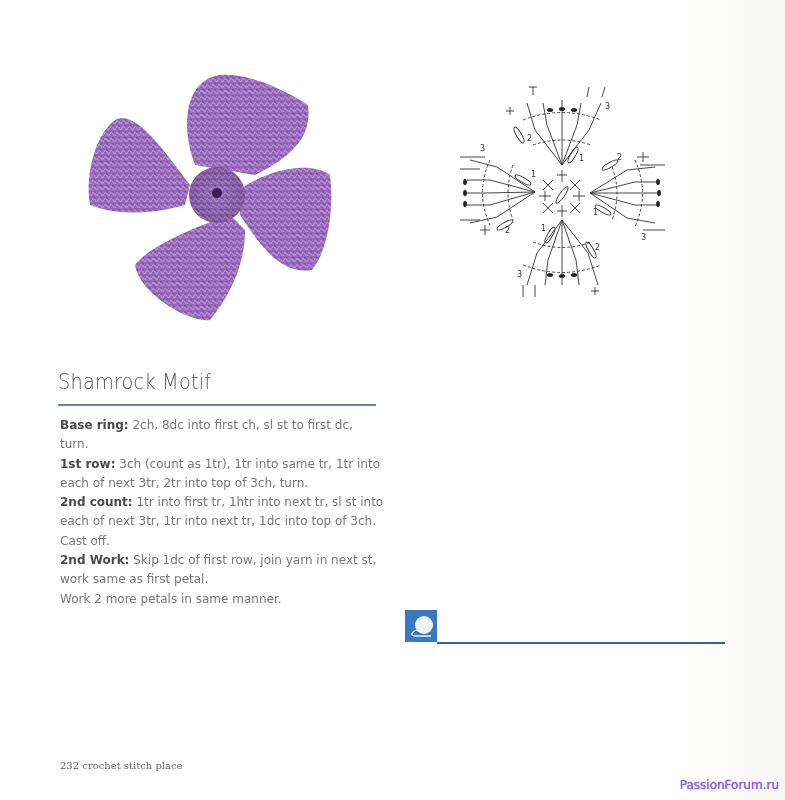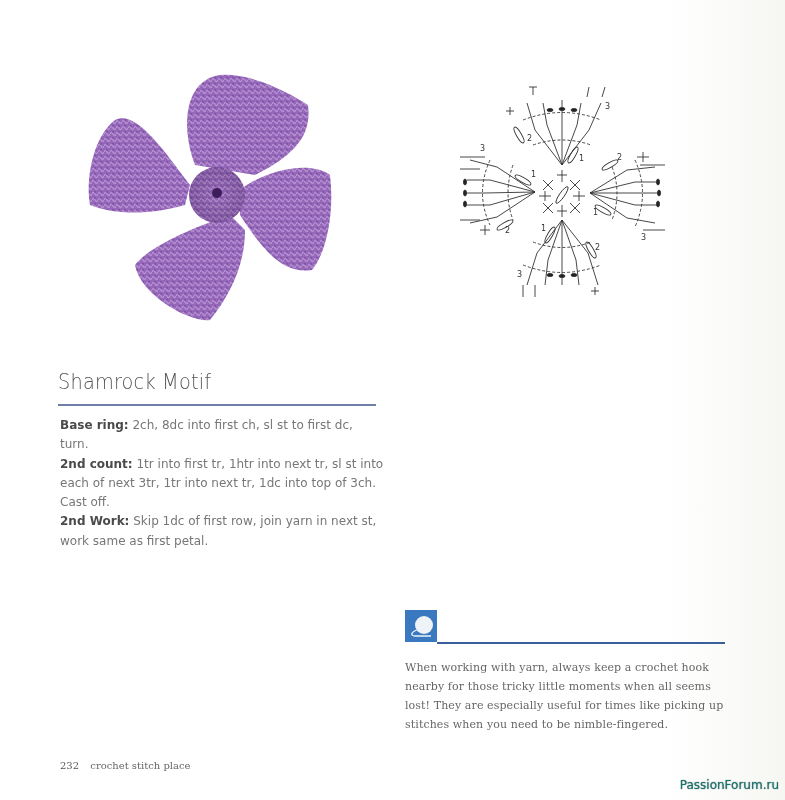--- a/index.html
+++ b/index.html
@@ -20,24 +20,24 @@
     .pattern { position: absolute; left: 60px; top: 416px; width: 325px; font-size: 12px; line-height: 19.3px; color: #777; }
     .pattern p { margin: 0; }
     .pattern .lbl { color: #4a4a4a; font-weight: bold; }
     .tip-icon { position: absolute; left: 405px; top: 610px; width: 32px; height: 32px; background: #3a78c0; }
     .tip-rule { position: absolute; left: 437px; top: 642px; width: 288px; height: 1.5px; background: #3a5f9a; }
     .tip-text {
       position: absolute; left: 405px; top: 658px; width: 330px; font-family: "DejaVu Serif", serif;
       font-size: 11px; line-height: 19px; color: #666; letter-spacing: 0.1px;
     }
     .footer { position: absolute; left: 60px; top: 760px; font-family: "DejaVu Serif", serif; font-size: 10px; color: #666; }
-    .footer .num { margin-right: 8px; color: #555; }
+    .footer .num { margin-right: 0; color: #555; }
     .watermark {
       position: absolute; right: 6px; bottom: 8px; font-family: "DejaVu Sans", sans-serif;
-      font-size: 12px; color: #0f766e; text-shadow: 0 0 1px #999, 0 0 1px #999; padding-left: 24px;
+      font-size: 12px; color: #8b5cf6; text-shadow: 0 0 1px #999, 0 0 1px #999; padding-left: 24px;
     }
   </style>
 </head>
 <body>
 
 <div class="page">
 
   <svg class="photo" viewBox="0 0 270 265">
     <defs>
       <pattern id="knit" width="6" height="6" patternUnits="userSpaceOnUse">
@@ -149,32 +149,33 @@
       <text x="140" y="165">2</text>
       <text x="62" y="192">3</text>
     </g>
   </svg>
 
   <div class="title">Shamrock Motif</div>
   <div class="title-rule"></div>
 
   <div class="pattern">
     <p><span class="lbl">Base ring:</span><span> 2ch, 8dc into first ch, sl st to first dc, turn.</span></p>
+    <p><span class="lbl">1st row:</span><span> 3ch (count as 1tr), 1tr into same tr, 1tr into each of next 3tr, 2tr into top of 3ch, turn.</span></p>
     <p><span class="lbl">2nd count:</span><span> 1tr into first tr, 1htr into next tr, sl st into each of next 3tr, 1tr into next tr, 1dc into top of 3ch. Cast off.</span></p>
     <p><span class="lbl">2nd Work:</span><span> Skip 1dc of first row, join yarn in next st, work same as first petal.</span></p>
+    <p><span class="lbl"></span><span>Work 2 more petals in same manner.</span></p>
   </div>
 
   <div class="tip-icon">
     <svg width="32" height="32" viewBox="0 0 32 32">
       <circle cx="19" cy="15" r="9" fill="#eef3f8"></circle>
       <path d="M12 20 C 6 22, 5 26, 10 26 L 26 26" stroke="#eef3f8" stroke-width="1.3" fill="none"></path>
     </svg>
   </div>
   <div class="tip-rule"></div>
-  <div class="tip-text">When working with yarn, always keep a crochet hook nearby for those tricky little moments when all seems lost! They are especially useful for times like picking up stitches when you need to be nimble-fingered.</div>
 
   <div class="footer">
     <span class="num">232</span>
     <span>crochet stitch place</span>
   </div>
 
   <div class="watermark">PassionForum.ru</div>
 </div>
 
 </body></html>

